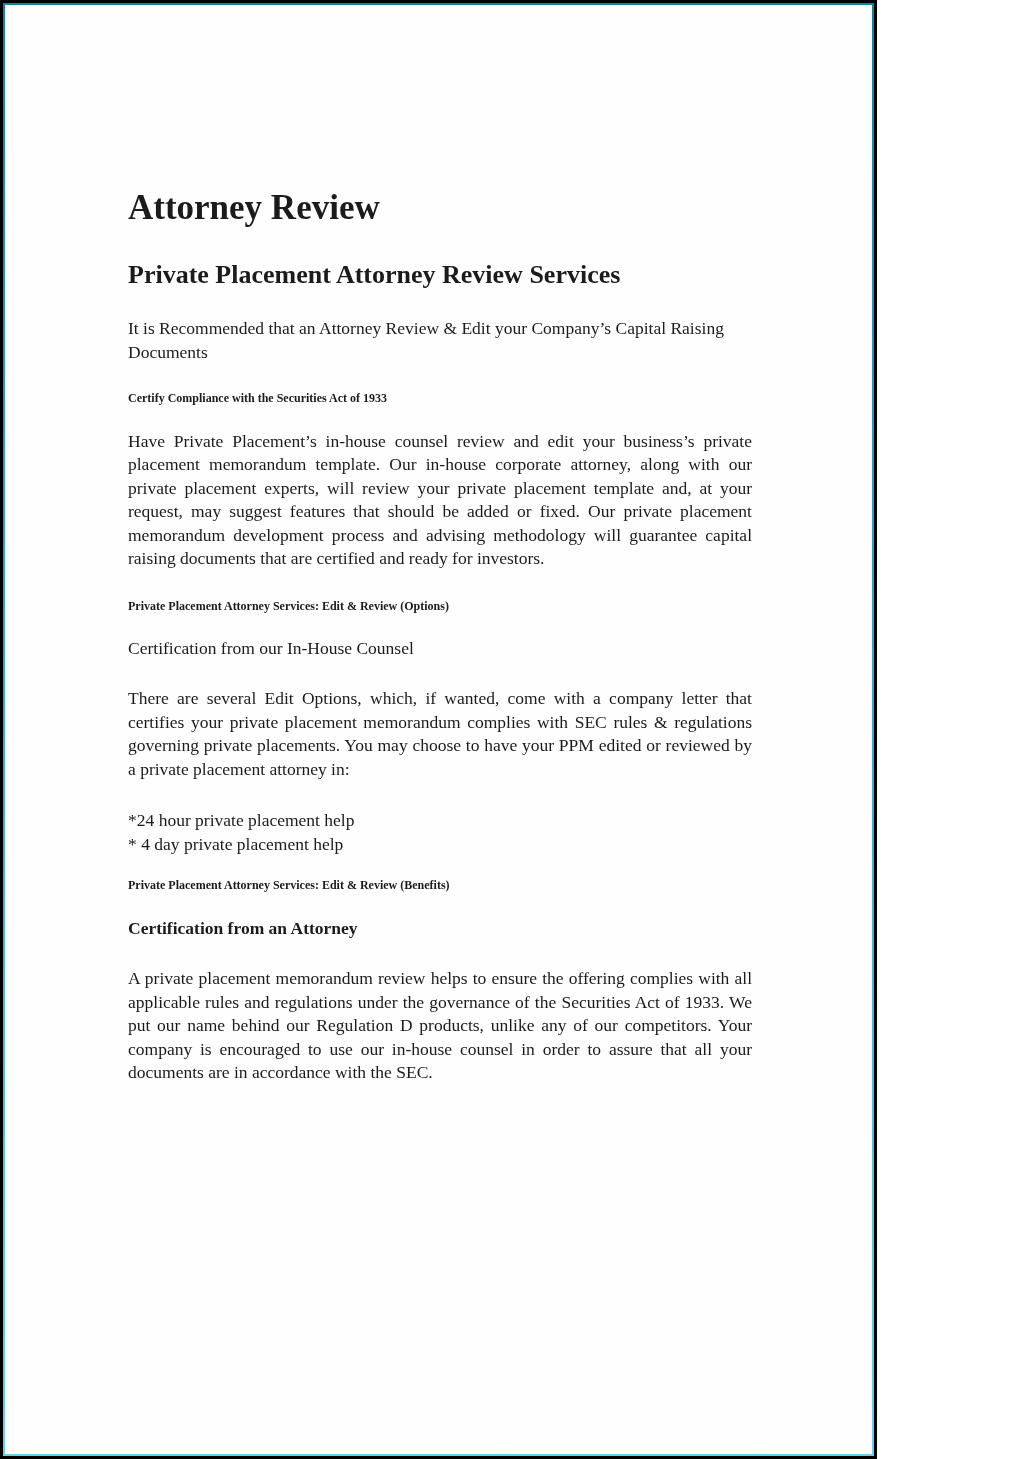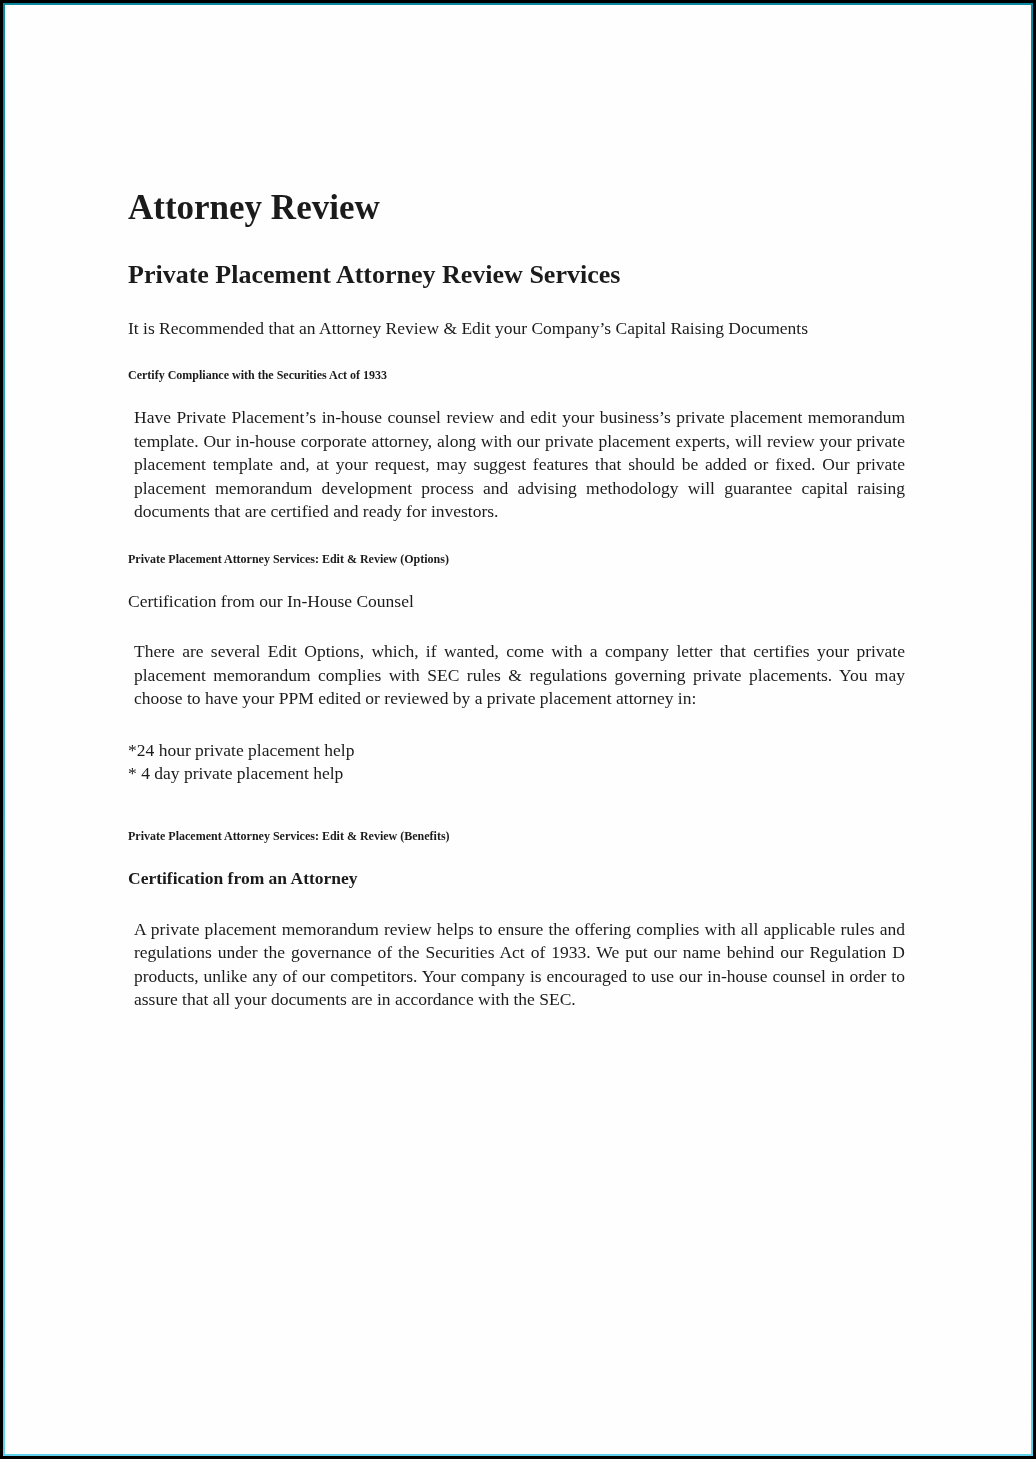--- a/index.html
+++ b/index.html
@@ -12,21 +12,21 @@
   *{margin:0;padding:0;box-sizing:border-box;}
   html,body{width:1036px;height:1459px;}
   body{
     background:#ffffff;
     font-family:"Liberation Serif","DejaVu Serif",serif;
     color:var(--text);
     overflow:hidden;
   }
   .page{
     position:relative;
-    width:1036px;
+    width:877px;
     height:1459px;
     background:var(--page-bg);
     border:3px solid var(--frame-outer);
   }
   .inner-frame{
     position:absolute;
     inset:0;
     border:2px solid;
     border-image:linear-gradient(to bottom,var(--frame-inner-top),var(--frame-inner-bottom)) 1;
   }
@@ -51,23 +51,23 @@
     line-height:1.2;
     margin:0 0 24px;
   }
   .body-line,.body{
     font-size:17.5px;
     line-height:23.5px;
   }
   .body-line{margin:9px 0 27px;}
   .body{
     text-align:justify;
-    margin:0 6px 28px;
+    margin:0 0 28px;
   }
-  .option-list{margin:0 0 43px;}
+  .option-list{margin:0 0 22px;}
   .bold{font-weight:700;}
 </style>
 </head>
 <body>
 
 <div class="page">
   <div class="inner-frame">
     <div class="content">
 
       <h1>Attorney Review</h1>

